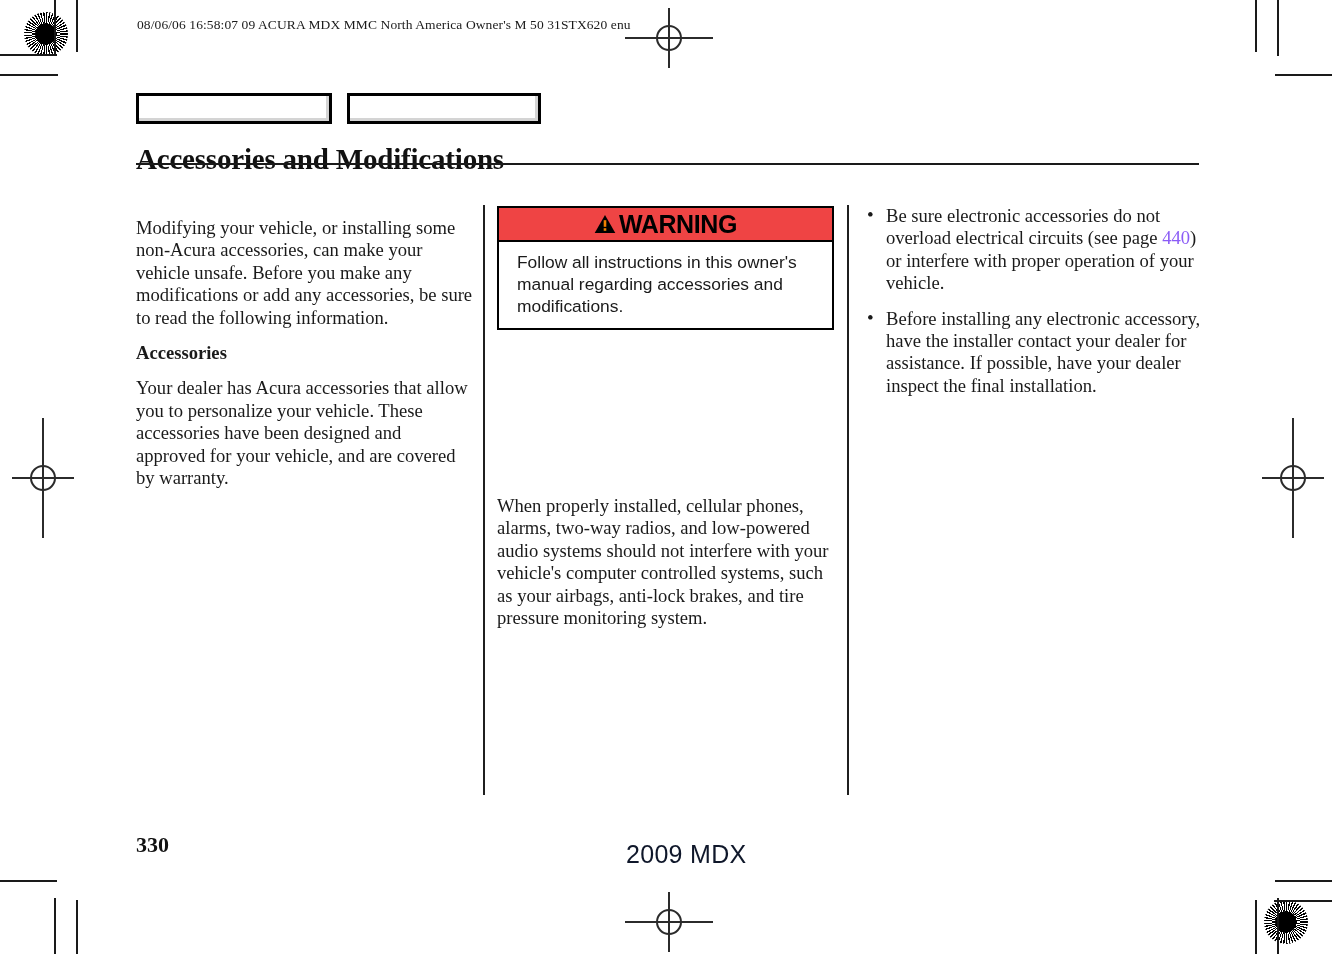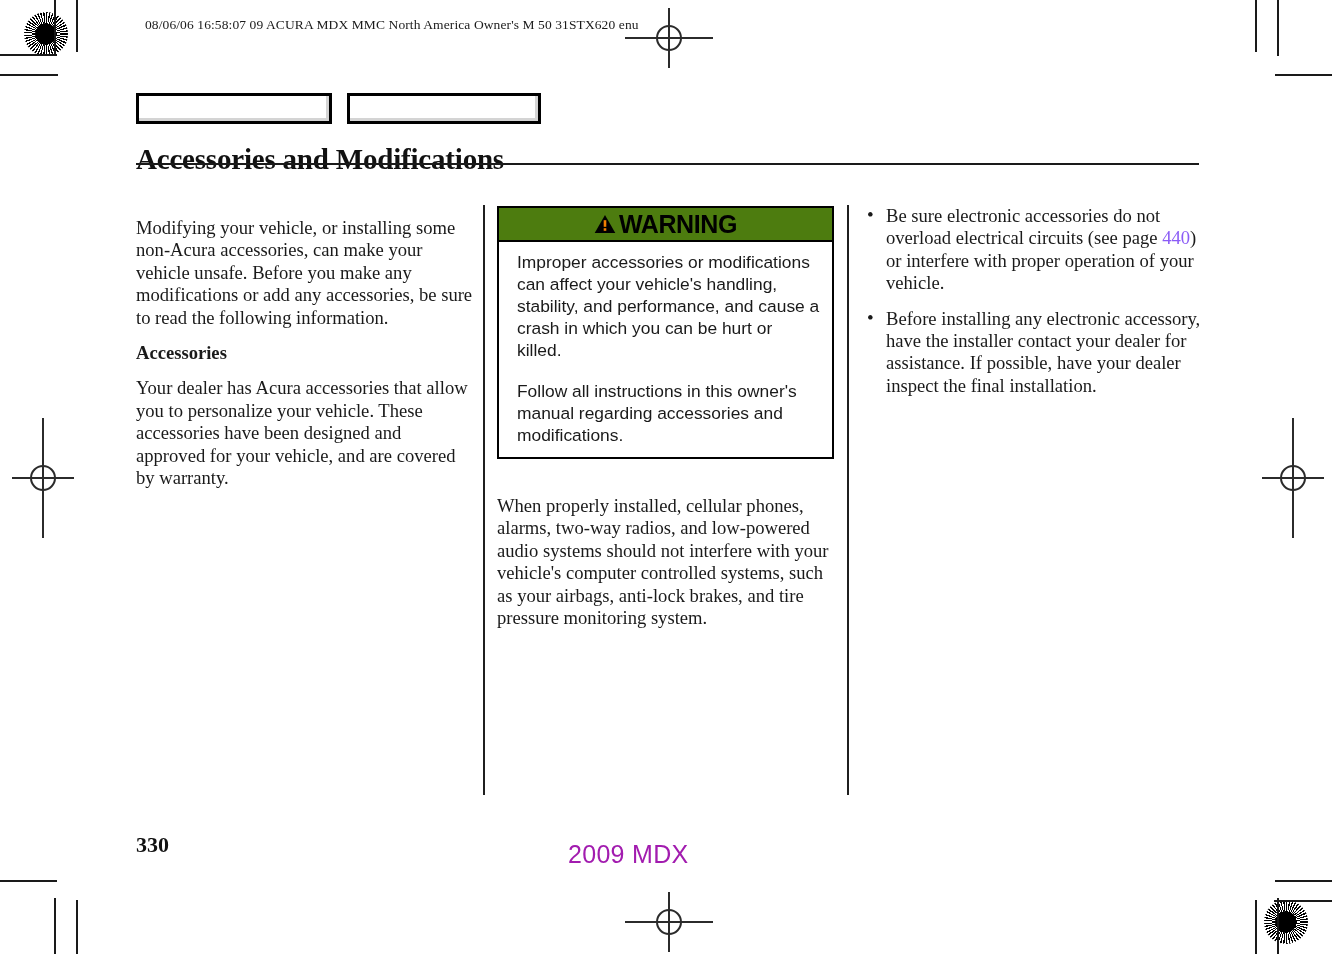--- a/index.html
+++ b/index.html
@@ -60,21 +60,21 @@
     background: #2b2b2b;
     top: 0;
     bottom: 0;
     left: 50%;
     transform: translateX(-50%);
   }
 
   
   .print-slug {
     position: absolute;
-    left: 145px;
+    left: 137px;
     top: 17px;
     font-family: "Liberation Serif", "DejaVu Serif", serif;
     font-size: 13.5px;
     color: #1a1a1a;
     white-space: nowrap;
     letter-spacing: 0.1px;
   }
 
   .tab-row {
     position: absolute;
@@ -148,21 +148,21 @@
   .warning-box {
     position: absolute;
     left: 497px;
     top: 206px;
     width: 337px;
     border: 2px solid #000;
     box-sizing: border-box;
     background: #ffffff;
   }
   .warning-head {
-    background: #4d7c0f;
+    background: #ef4444;
     height: 32px;
     display: flex;
     align-items: center;
     justify-content: center;
     gap: 2px;
   }
   .warning-head .wtri {
     display: block;
     width: 22px;
     height: 20px;
@@ -226,25 +226,25 @@
     position: absolute;
     left: 136px;
     top: 832px;
     font-family: Liberation Serif, serif;
     font-weight: bold;
     font-size: 22px;
     color: #111;
   }
   .model-line {
     position: absolute;
-    left: 568px;
+    left: 626px;
     top: 840px;
     font-family: "Liberation Sans", "DejaVu Sans", sans-serif;
     font-size: 25px;
-    color: #a21caf;
+    color: #0f172a;
     letter-spacing: 0.3px;
     white-space: nowrap;
   }
 </style>
 </head>
 <body>
 
 <div class="regmark-burst" style="left:24px; top:12px;"></div>
 <div class="crop-line" style="left:54px; top:0; width:2px; height:56px;"></div>
 <div class="crop-line" style="left:0; top:54px; width:57px; height:2px;"></div>
@@ -307,21 +307,20 @@
 <div class="warning-box">
   <div class="warning-head">
     <svg class="wtri" viewBox="0 0 22 20" aria-hidden="true">
       <polygon points="11,1 21.3,19 0.7,19" fill="#000"></polygon>
       <rect x="9.7" y="6.2" width="2.6" height="6.6" fill="#F28000"></rect>
       <rect x="9.7" y="14.2" width="2.6" height="2.6" fill="#F28000"></rect>
     </svg>
     <span class="wlabel">WARNING</span>
   </div>
   <div class="warning-body">
-    <p>Improper accessories or modifications can affect your vehicle's handling, stability, and performance, and cause a crash in which you can be hurt or killed.</p>
     <p>Follow all instructions in this owner's manual regarding accessories and modifications.</p>
   </div>
 </div>
 
 <div class="after-warning">
   <p>When properly installed, cellular phones, alarms, two-way radios, and low-powered audio systems should not interfere with your vehicle's computer controlled systems, such as your airbags, anti-lock brakes, and tire pressure monitoring system.</p>
 </div>
 
 <div class="col col-3">
   <ul class="bullets">

